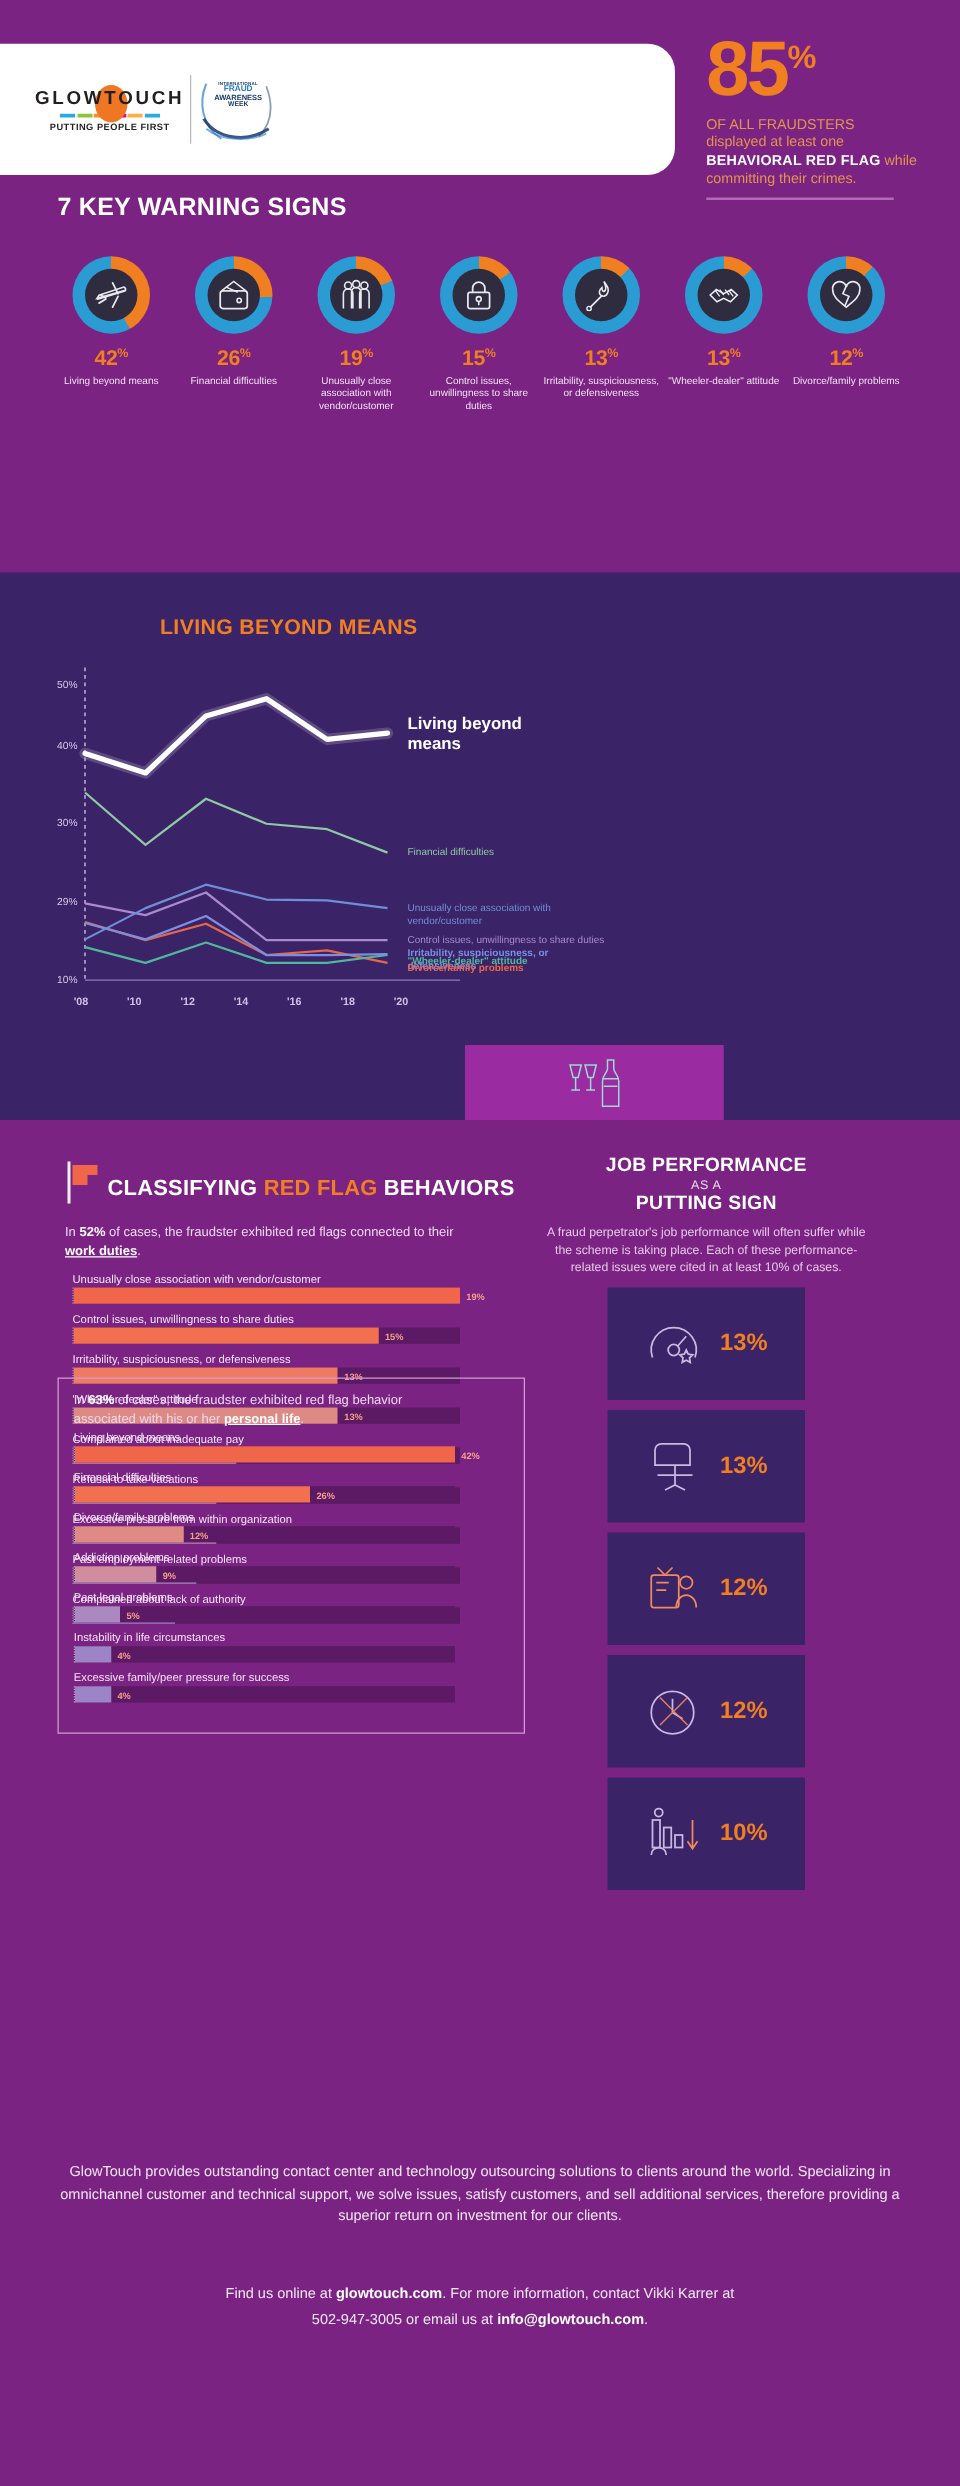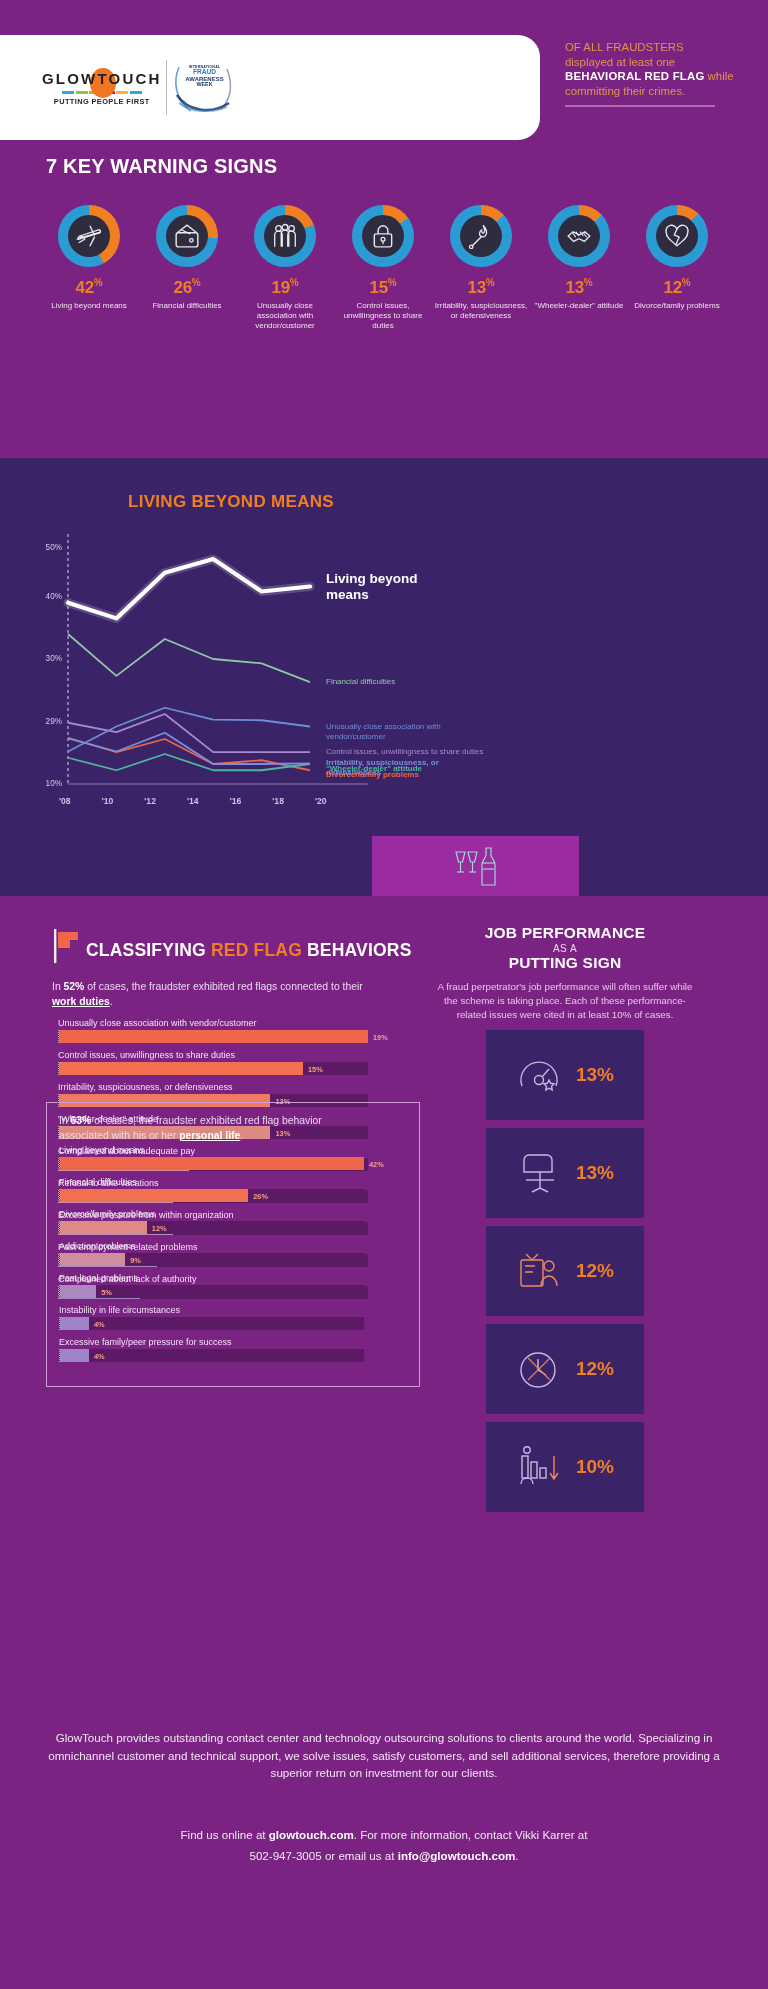--- a/index.html
+++ b/index.html
@@ -19,21 +19,21 @@
     display: flex; align-items: center; padding: 0 18px 0 28px;
   }
   .hero-card-text { width: 270px; }
   .hero-title {
     color: #2b7bc4; font-size: 19px; font-weight: bold; line-height: 1.15;
     letter-spacing: -0.2px;
   }
   .hero-sub {
     color: #3f7fbf; font-size: 8.6px; line-height: 1.45; margin-top: 6px;
   }
-  .logo-block { display: flex; align-items: center; gap: 4px; margin-left: 14px; }
+  .logo-block { display: flex; align-items: center; gap: 4px; }
   .gt-logo { text-align: center; position: relative; }
   .gt-word { font-size: 15px; font-weight: bold; letter-spacing: 2.2px; color: #231f20; position: relative; z-index: 2; }
   .gt-oval {
     position: absolute; left: 48px; top: -2px; width: 26px; height: 30px;
     background: #ef7622; border-radius: 50%; z-index: 1;
   }
   .gt-bars { display: flex; gap: 1.5px; margin-top: 4px; justify-content: center; }
   .gt-bars i { display: block; width: 12px; height: 3px; }
   .gt-tag { font-size: 7.4px; font-weight: bold; letter-spacing: 0.4px; color: #231f20; margin-top: 3px; }
   .divider-v { width: 1px; height: 55px; background: #bbb; }
@@ -165,20 +165,21 @@
             <div class="l1">INTERNATIONAL</div>
             <div class="l2">FRAUD</div>
             <div class="l3">AWARENESS</div>
             <div class="l4">WEEK</div>
           </div>
         </div>
       </div>
     </div>
 
     <div class="stat85">
+      <div class="stat-num"><span>85</span><sup>%</sup></div>
       <div class="stat-lines">
         <div>OF ALL FRAUDSTERS</div>
         <div>displayed at least one</div>
         <div><span class="wht">BEHAVIORAL RED FLAG</span><span> while</span></div>
         <div>committing their crimes.</div>
       </div>
       <div class="stat-rule"></div>
     </div>
 
     <div class="sevenkey">7 KEY WARNING SIGNS</div>

